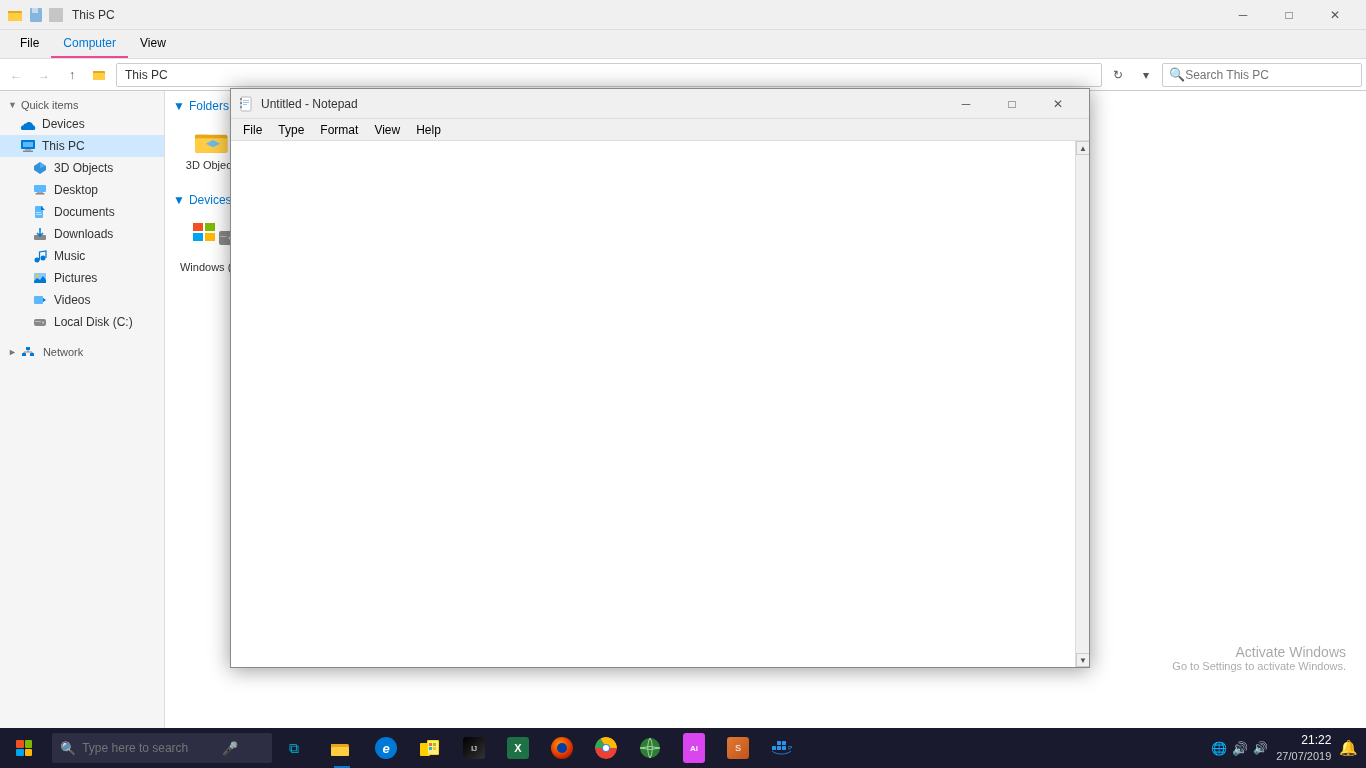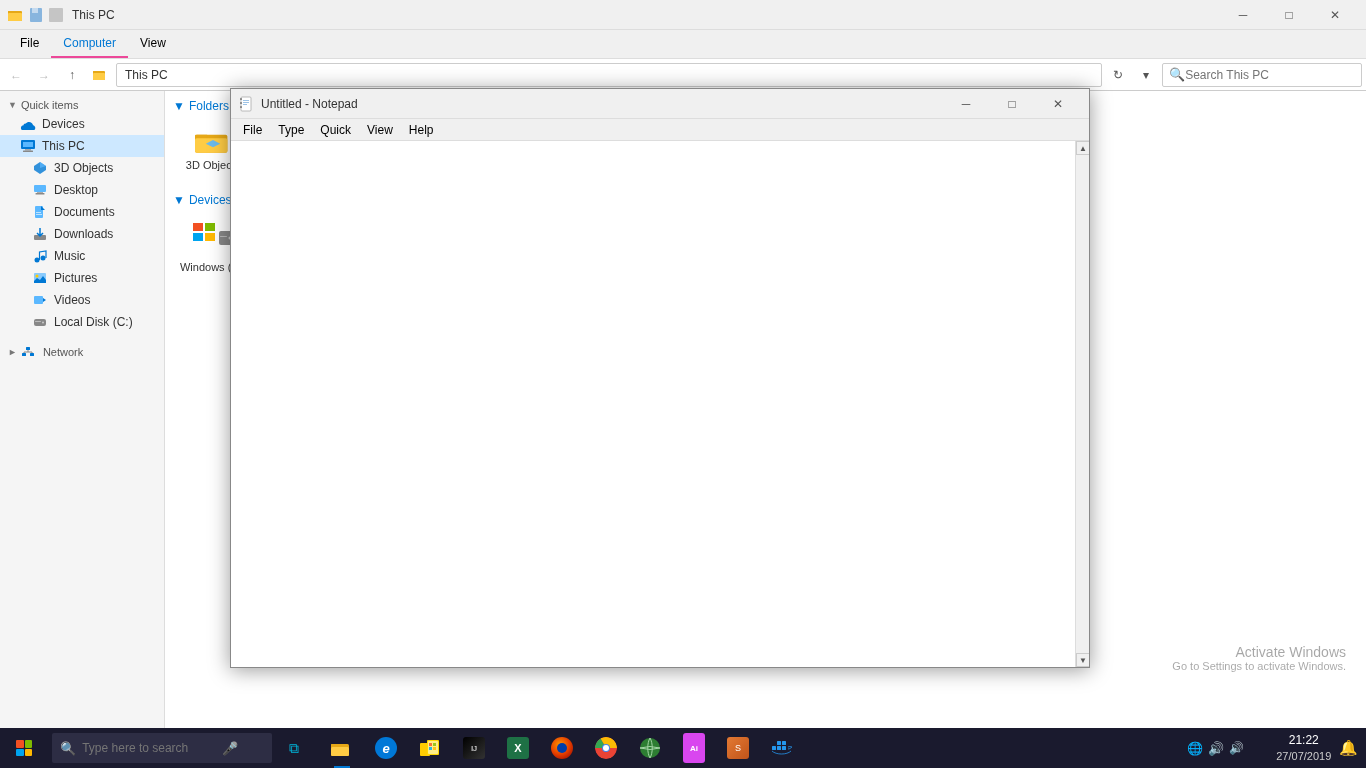--- a/index.html
+++ b/index.html
@@ -9,21 +9,21 @@
     .taskbar { position: absolute; bottom: 0; left: 0; width: 1366px; height: 40px; background: #1a1a2e; display: flex; align-items: center; z-index: 9999; }
     .taskbar-start { width: 48px; height: 40px; background: #1a1a2e; display: flex; align-items: center; justify-content: center; cursor: pointer; }
     .taskbar-search { display: flex; align-items: center; background: #2d2d44; border-radius: 2px; margin-left: 4px; padding: 0 8px; height: 30px; width: 220px; }
     .taskbar-search input { background: transparent; border: none; outline: none; color: #ccc; font-size: 12px; width: 160px; }
     .taskbar-search-icon { color: #999; margin-right: 6px; font-size: 13px; }
     .taskbar-mic { color: #999; font-size: 13px; cursor: pointer; }
     .taskbar-apps { display: flex; align-items: center; margin-left: 4px; }
     .taskbar-app { width: 44px; height: 40px; display: flex; align-items: center; justify-content: center; cursor: pointer; position: relative; }
     .taskbar-app.active::after { content: ''; position: absolute; bottom: 0; left: 14px; right: 14px; height: 2px; background: #0078d4; }
     .taskbar-right { margin-left: auto; display: flex; align-items: center; padding-right: 8px; color: #ccc; font-size: 11px; gap: 8px; }
-    .taskbar-clock { text-align: center; line-height: 1.4; margin-left: 24px; }
+    .taskbar-clock { text-align: right; line-height: 1.4; }
 
     
     .explorer-window { position: absolute; top: 0; left: 0; width: 1366px; height: 728px; background: #f0f0f0; display: flex; flex-direction: column; }
 
     
     .title-bar { height: 30px; background: #f0f0f0; display: flex; align-items: center; padding: 0 8px; border-bottom: 1px solid #ddd; }
     .title-bar-icons { display: flex; gap: 4px; margin-right: 8px; }
     .title-text { font-size: 12px; color: #333; flex: 1; }
     .window-controls { display: flex; margin-left: auto; }
     .win-btn { width: 46px; height: 30px; display: flex; align-items: center; justify-content: center; cursor: pointer; font-size: 12px; color: #555; }
@@ -415,21 +415,21 @@
     <div class="notepad-win-controls">
       <div class="notepad-win-btn">─</div>
       <div class="notepad-win-btn">□</div>
       <div class="notepad-win-btn close">✕</div>
     </div>
   </div>
 
   <div class="notepad-menu">
     <div class="notepad-menu-item">File</div>
     <div class="notepad-menu-item">Type</div>
-    <div class="notepad-menu-item">Quick</div>
+    <div class="notepad-menu-item">Format</div>
     <div class="notepad-menu-item">View</div>
     <div class="notepad-menu-item">Help</div>
   </div>
 
   <div class="notepad-editor">
     <textarea class="notepad-textarea" style=""></textarea>
     <div class="notepad-scrollbar">
       <div class="notepad-scroll-btn">▲</div>
       <div class="notepad-scroll-track"></div>
       <div class="notepad-scroll-btn">▼</div>

